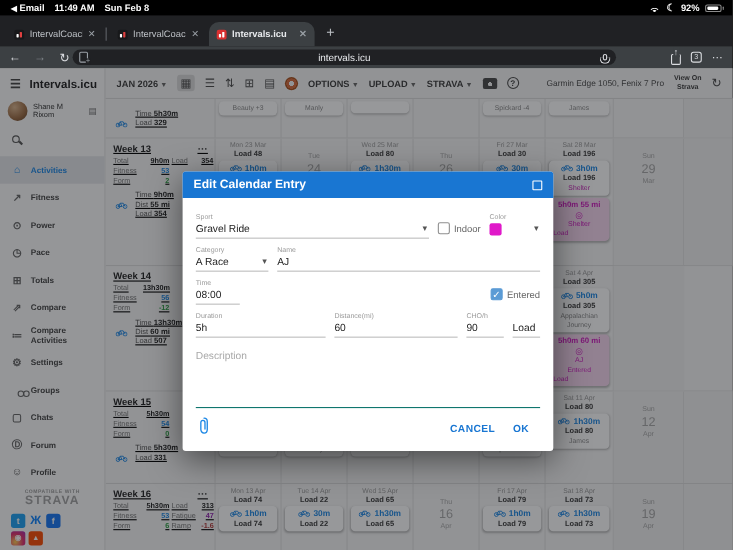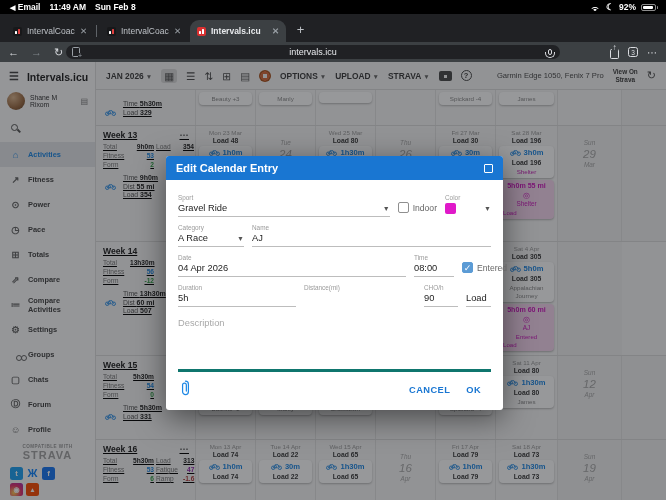--- a/index.html
+++ b/index.html
@@ -117,41 +117,41 @@
   .cload{font-size:6.8px;font-weight:bold;color:#3a3a3a;line-height:1.35;}
   .cname{font-size:6.2px;color:#8a8a8a;line-height:1.3;margin-top:.5px;}
   .cname.mag{color:#c521b4;}
   .card.race{background:#f6d7ef;}
   .rtitle{font-size:7.1px;font-weight:bold;color:#cf18be;line-height:1.3;}
   .ricon{font-size:8px;color:#cf18be;line-height:1.2;}
   .rname{font-size:6.4px;color:#cf18be;line-height:1.3;}
   .rentered{font-size:6.1px;color:#cf18be;line-height:1.3;}
   .rfoot{font-size:6.1px;color:#cf18be;text-align:left;padding-left:2px;line-height:1.3;}
   .stack{display:flex;flex-direction:column;align-items:center;margin-top:13px;color:#a8a8a8;}
-  .stack span{font-size:6.4px;line-height:1.25;font-style:italic;}
+  .stack span{font-size:6.4px;line-height:1.25;}
   .stack .num{font-size:11.5px;}
   
   .modal{position:absolute;left:166px;top:156px;width:337px;height:254px;background:#fff;border-radius:3px;
     box-shadow:0 8px 30px rgba(0,0,0,.5);z-index:20;display:flex;flex-direction:column;}
   .m-head{height:24px;background:#1976d2;border-radius:3px 3px 0 0;display:flex;align-items:center;
     padding:0 10px;color:#fff;font-size:11px;font-weight:bold;}
   .m-max{margin-left:auto;width:9px;height:9px;border:1.6px solid #fff;border-radius:1px;}
   .m-body{flex:1;padding:7px 12px 8px;display:flex;flex-direction:column;}
   .frow{display:flex;gap:8px;margin-top:7px;}
   .fld{display:flex;flex-direction:column;}
   .fld .lab{font-size:6.4px;color:#9a9a9a;margin-bottom:1px;}
   .fld .val{font-size:9.3px;color:#1d1d1d;border-bottom:1px solid #bdbdbd;padding:1px 0 3px;display:flex;align-items:center;min-height:13px;}
   .fld .val .caret2{margin-left:auto;font-size:7px;color:#555;}
   .ph{color:#9a9a9a;}
   .cb{width:11px;height:11px;border:1.6px solid #8f8f8f;border-radius:2px;flex:0 0 auto;}
   .cb.checked{background:#5b9bd5;border-color:#5b9bd5;color:#fff;font-size:9px;line-height:11px;text-align:center;}
   .cb-lab{font-size:8.6px;color:#666;margin-left:4px;}
   .inline-bot{display:flex;align-items:flex-end;padding-bottom:4px;}
   .swatch{width:11px;height:11px;border-radius:2px;}
-  .m-desc{margin-top:9px;flex:1;border-bottom:3px solid #0f766e;font-size:9.3px;color:#a8a8a8;padding-top:2px;}
+  .m-desc{margin-top:9px;flex:1;border-bottom:1px solid #0f766e;font-size:9.3px;color:#a8a8a8;padding-top:2px;}
   .m-foot{display:flex;align-items:center;padding:8px 2px 2px;}
   .m-btn{font-size:9.3px;font-weight:bold;color:#1976d2;letter-spacing:.4px;padding:4px 8px;}
   .spacer{flex:1;}
 </style>
 </head>
 <body>
 
 <div class="screen">
 
   <div class="statusbar">
@@ -798,40 +798,37 @@
               <span>A Race</span>
               <span class="caret2">▼</span>
             </span>
         </div>
         <div class="fld" style="flex:1">
           <span class="lab">Name</span>
           <span class="val">AJ</span>
         </div>
       </div>
       <div class="frow">
-        <div class="fld" style="flex:0 0 228px">
-          <span class="lab">Date</span>
-          <span class="val">04 Apr 2026</span>
-        </div>
         <div class="fld" style="flex:0 0 40px">
           <span class="lab">Time</span>
           <span class="val">08:00</span>
         </div>
         <div class="inline-bot" style="margin-left:auto">
           <span class="cb checked">✓</span>
           <span class="cb-lab">Entered</span>
         </div>
       </div>
       <div class="frow">
         <div class="fld" style="flex:0 0 118px">
           <span class="lab">Duration</span>
           <span class="val">5h</span>
         </div>
         <div class="fld" style="flex:0 0 112px">
           <span class="lab">Distance(mi)</span>
+          <span class="val">60</span>
         </div>
         <div class="fld" style="flex:0 0 34px">
           <span class="lab">CHO/h</span>
           <span class="val">90</span>
         </div>
         <div class="fld" style="flex:1">
           <span class="lab">&nbsp;</span>
           <span class="val ph">Load</span>
         </div>
       </div>

